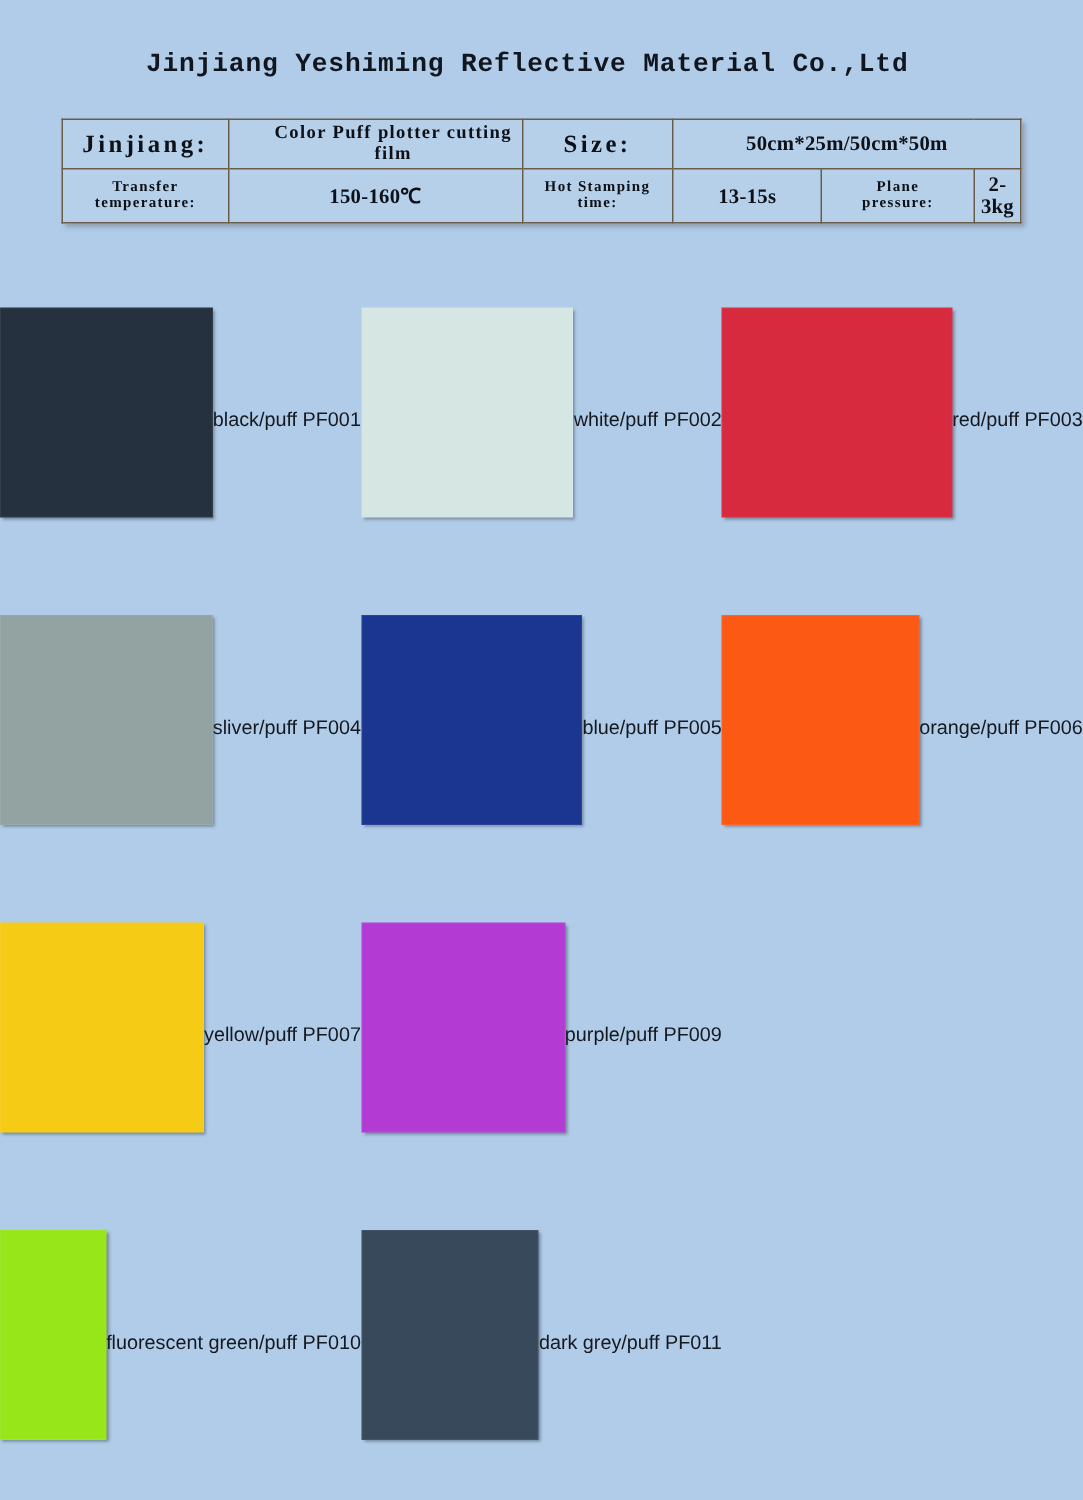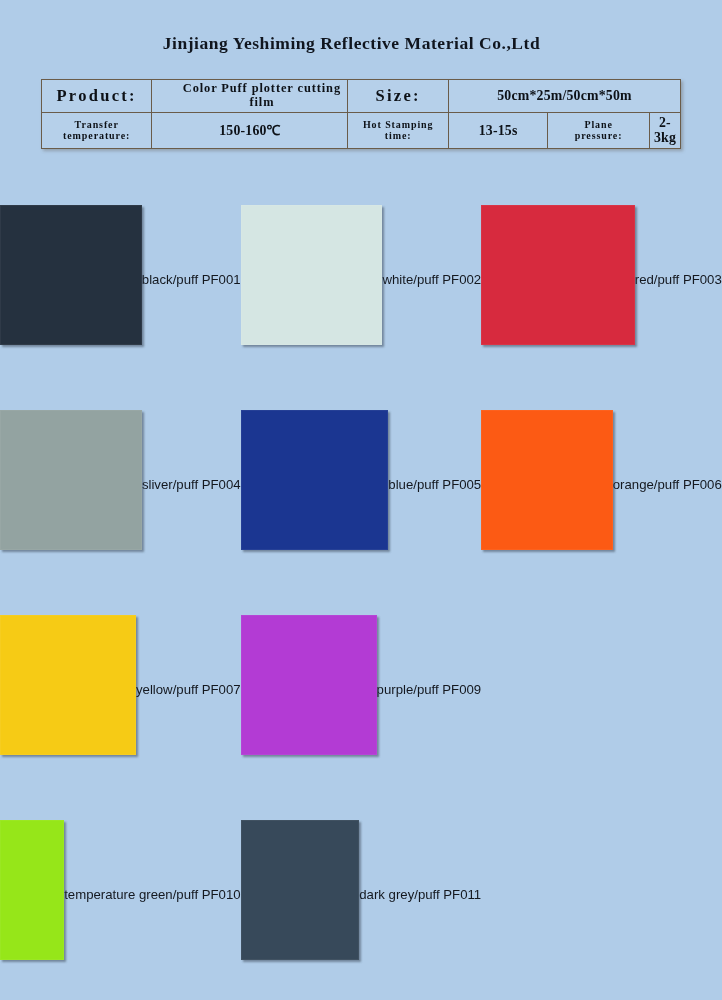--- a/index.html
+++ b/index.html
@@ -15,21 +15,21 @@
     position: relative;
   }
 
   
   .title {
     position: absolute;
     top: 33px;
     left: 0;
     width: 703px;
     text-align: center;
-    font-family: Liberation Serif, serif;
+    font-family: Liberation Mono, monospace;
     font-weight: bold;
     font-size: 17.5px;
     letter-spacing: 0.55px;
     color: #10151e;
   }
 
   
   .spec-table {
     position: absolute;
     left: 41px;
@@ -106,21 +106,21 @@
 </style>
 </head>
 <body>
 
 <div class="title">Jinjiang Yeshiming Reflective Material Co.,Ltd</div>
 
 <table class="spec-table">
   <tbody>
     <tr class="r1">
       <td style="width:112px">
-          <span class="cell-inner lbl-big">Product:</span>
+          <span class="cell-inner lbl-big">Jinjiang:</span>
         </td>
       <td style="width:210px">
           <span class="cell-inner lbl-med">Color Puff plotter cutting film</span>
         </td>
       <td style="width:105px">
           <span class="cell-inner lbl-big">Size:</span>
         </td>
       <td colspan="3">
           <span class="cell-inner val-lg">50cm*25m/50cm*50m</span>
         </td>
@@ -201,21 +201,21 @@
           <div class="swatch" style="background: rgb(179, 59, 212);"></div>
         </div>
         <div class="caption">purple/puff PF009</div>
       </div>
     </div>
     <div class="row">
       <div class="cell">
         <div class="swatch-wrap">
           <div class="swatch" style="background: rgb(150, 230, 25);"></div>
         </div>
-        <div class="caption">temperature green/puff PF010</div>
+        <div class="caption">fluorescent green/puff PF010</div>
       </div>
       <div class="cell">
         <div class="swatch-wrap">
           <div class="swatch" style="background: rgb(55, 73, 90);"></div>
         </div>
         <div class="caption">dark grey/puff PF011</div>
       </div>
     </div>
   </div>
 

